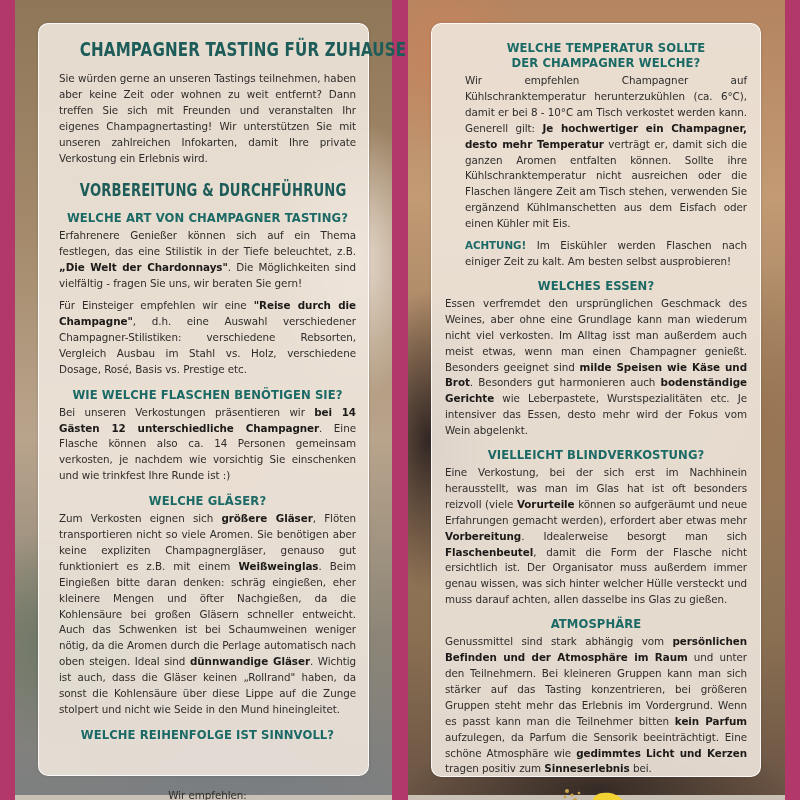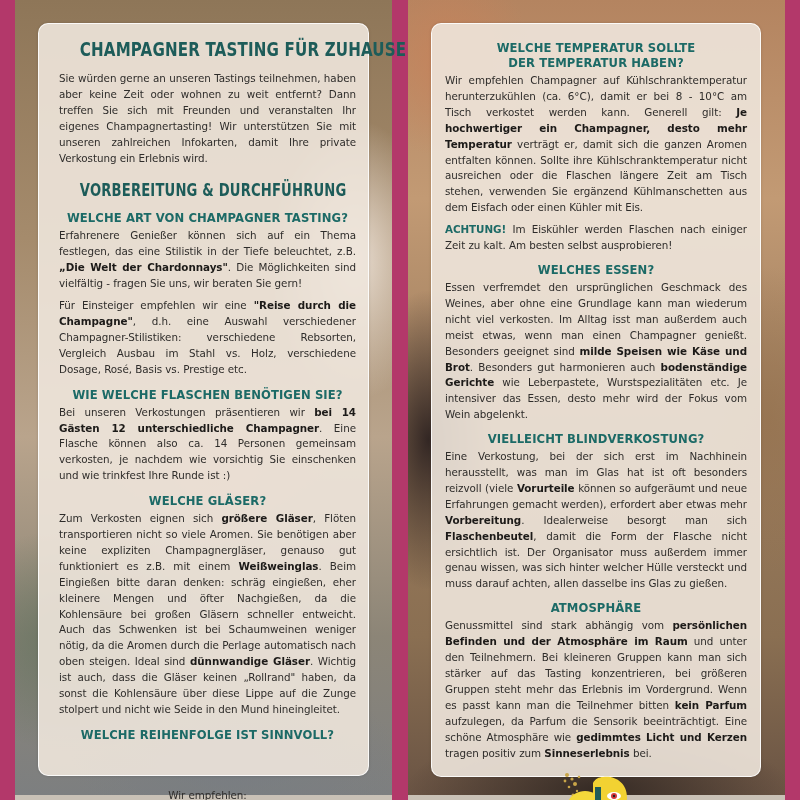--- a/index.html
+++ b/index.html
@@ -80,21 +80,21 @@
       line-height: 15.9px;
       text-align: justify;
       color: #2e2c2a;
       letter-spacing: -0.05px;
       word-spacing: 0px;
     }
     p + p { margin-top: 6px; }
     p b { font-weight: bold; color: #1c1a18; }
     .section { margin-top: 10px; }
     .card.right .section { margin-top: 9px; }
-    .section:first-of-type { margin-top: 0; }
+    .section:first-of-type { margin-top: 0; margin-left: 20px; }
 
     .center { text-align: center; margin-top: 45px; }
     .teal-bold { color: #1c6a66; font-weight: bold; }
 
     ol.order { list-style: none; margin-top: 14px; }
     ol.order li {
       display: flex; align-items: center;
       font-size: 10.6px; color: #2e2c2a;
       height: 21px;
     }
@@ -155,21 +155,21 @@
       </li>
 
     </ol>
   </div>
 </div>
 
 <div class="card right">
   <div class="section">
     <h3>
       <span>WELCHE TEMPERATUR SOLLTE</span><br>
-      <span>DER TEMPERATUR HABEN?</span>
+      <span>DER CHAMPAGNER WELCHE?</span>
     </h3>
     <p><span>Wir empfehlen Champagner auf Kühlschranktemperatur herunterzukühlen (ca. 6°C), damit er bei 8 - 10°C am Tisch verkostet werden kann. Generell gilt: </span><b>Je hochwertiger ein Champagner, desto mehr Temperatur</b><span> verträgt er, damit sich die ganzen Aromen entfalten können. Sollte ihre Kühlschranktemperatur nicht ausreichen oder die Flaschen längere Zeit am Tisch stehen, verwenden Sie ergänzend Kühlmanschetten aus dem Eisfach oder einen Kühler mit Eis.</span></p>
     <p><span class="teal-bold">ACHTUNG!</span><span> Im Eiskühler werden Flaschen nach einiger Zeit zu kalt. Am besten selbst ausprobieren!</span></p>
   </div>
 
   <div class="section">
     <h3>WELCHES ESSEN?</h3>
     <p><span>Essen verfremdet den ursprünglichen Geschmack des Weines, aber ohne eine Grundlage kann man wiederum nicht viel verkosten. Im Alltag isst man außerdem auch meist etwas, wenn man einen Champagner genießt. Besonders geeignet sind </span><b>milde Speisen wie Käse und Brot</b><span>. Besonders gut harmonieren auch </span><b>bodenständige Gerichte</b><span> wie Leberpastete, Wurstspezialitäten etc. Je intensiver das Essen, desto mehr wird der Fokus vom Wein abgelenkt.</span></p>
   </div>
 

